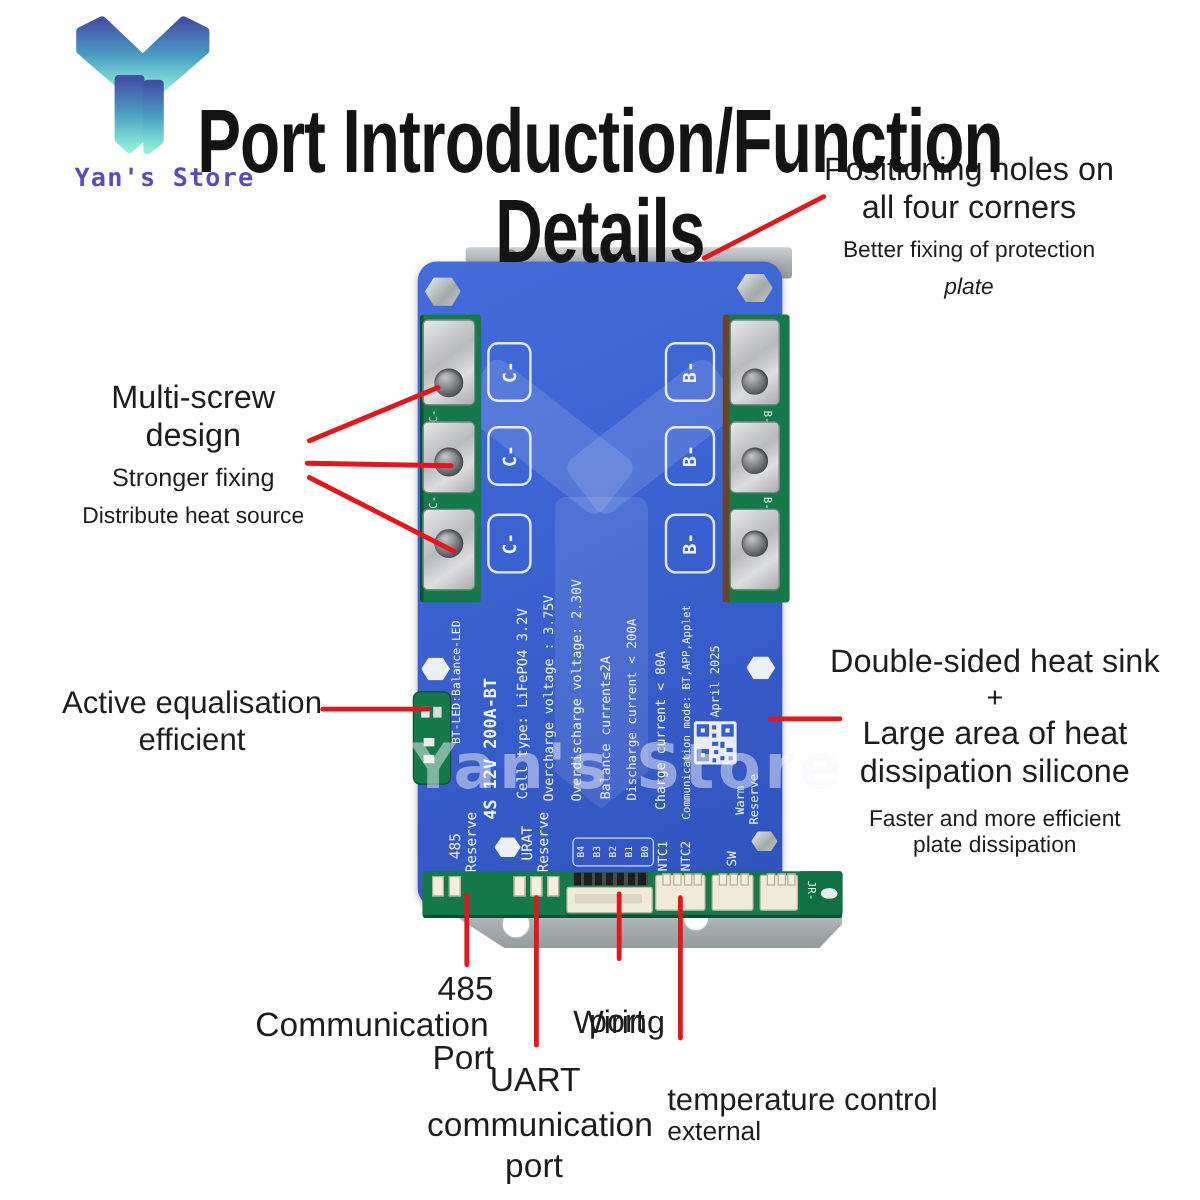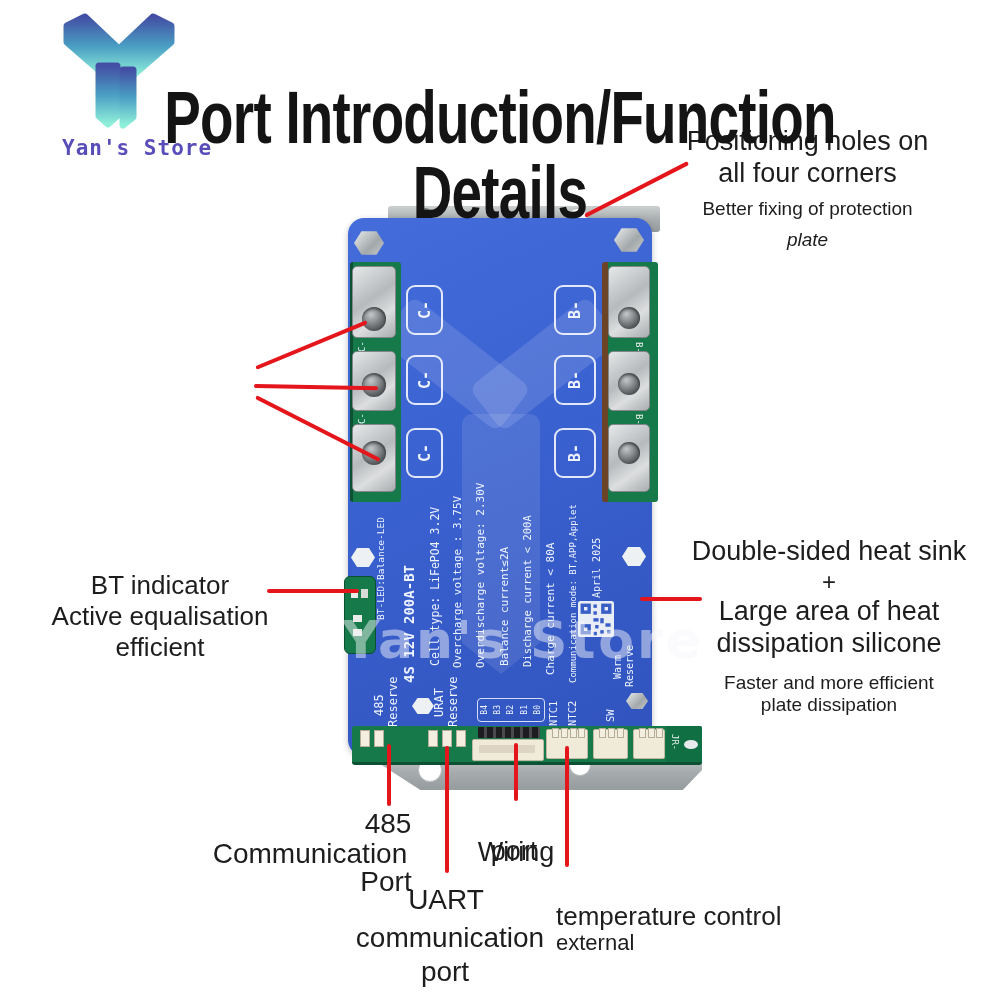--- a/index.html
+++ b/index.html
@@ -246,23 +246,28 @@
   <div class="redline vert" style="left:514px;top:743px;height:58px;"></div>
   <div class="redline vert" style="left:565px;top:746px;height:121px;"></div>
 
   <div class="ann" style="left:615px;top:126px;width:385px;">
     <div class="big">Positioning holes on</div>
     <div class="big">all four corners</div>
     <div class="sub" style="margin-top:8px;">Better fixing of protection</div>
     <div class="sub" style="margin-top:9px;font-style:italic;">plate</div>
   </div>
 
+  <div class="ann" style="left:42px;top:316px;width:238px;">
+    <div class="big">Multi-screw</div>
+    <div class="big">design</div>
+    <div class="sub" style="margin-top:7px;font-size:21px;">Stronger fixing</div>
+    <div class="sub" style="margin-top:9px;">Distribute heat source</div>
+  </div>
 
   <div class="ann" style="left:15px;top:570px;width:290px;font-size:26px;line-height:1.2;">
-    <div>BT indicator</div>
     <div>Active equalisation</div>
     <div>efficient</div>
   </div>
 
   <div class="ann" style="left:658px;top:536px;width:342px;">
     <div class="big">Double-sided heat sink</div>
     <div class="big" style="font-size:24px;">+</div>
     <div class="big">Large area of heat</div>
     <div class="big">dissipation silicone</div>
     <div class="sub" style="margin-top:12px;">Faster and more efficient</div>

